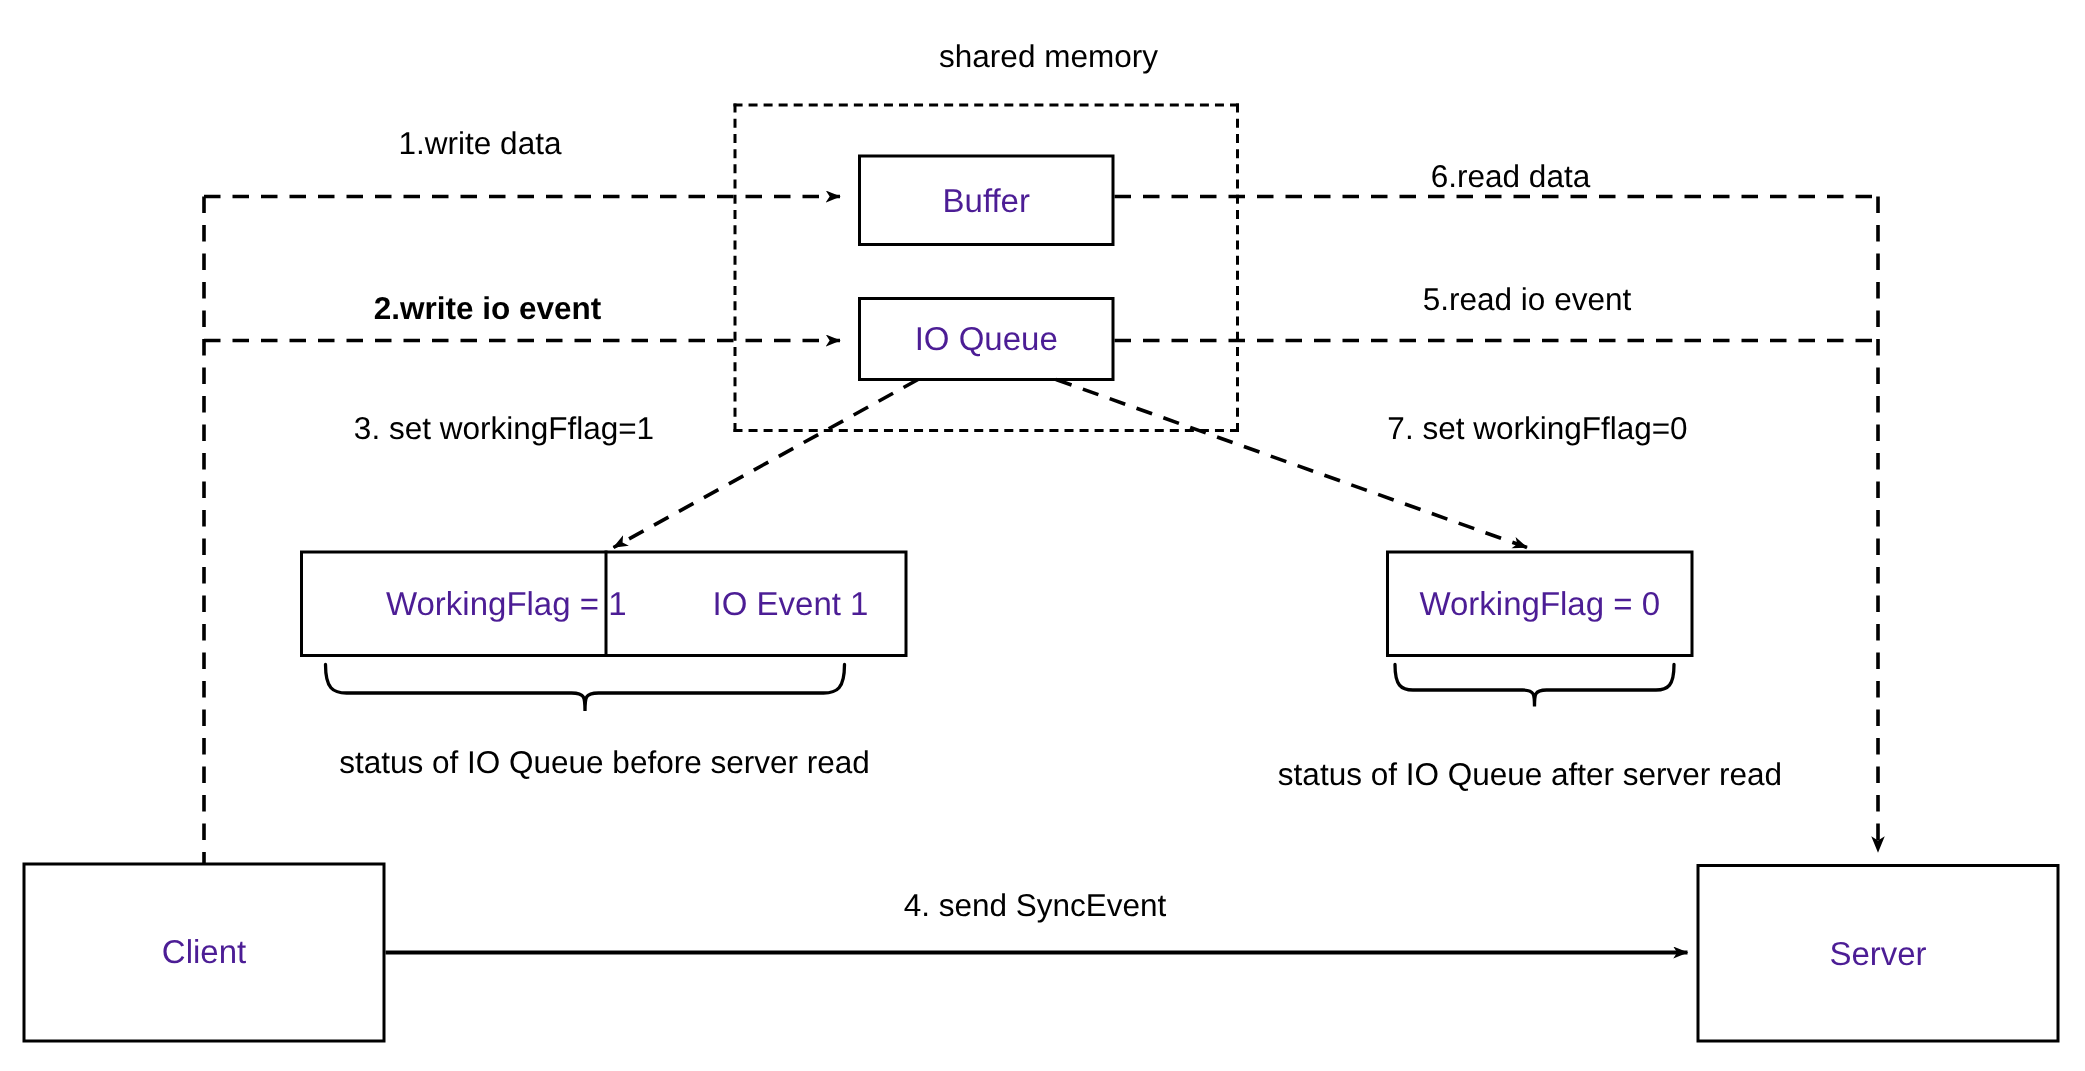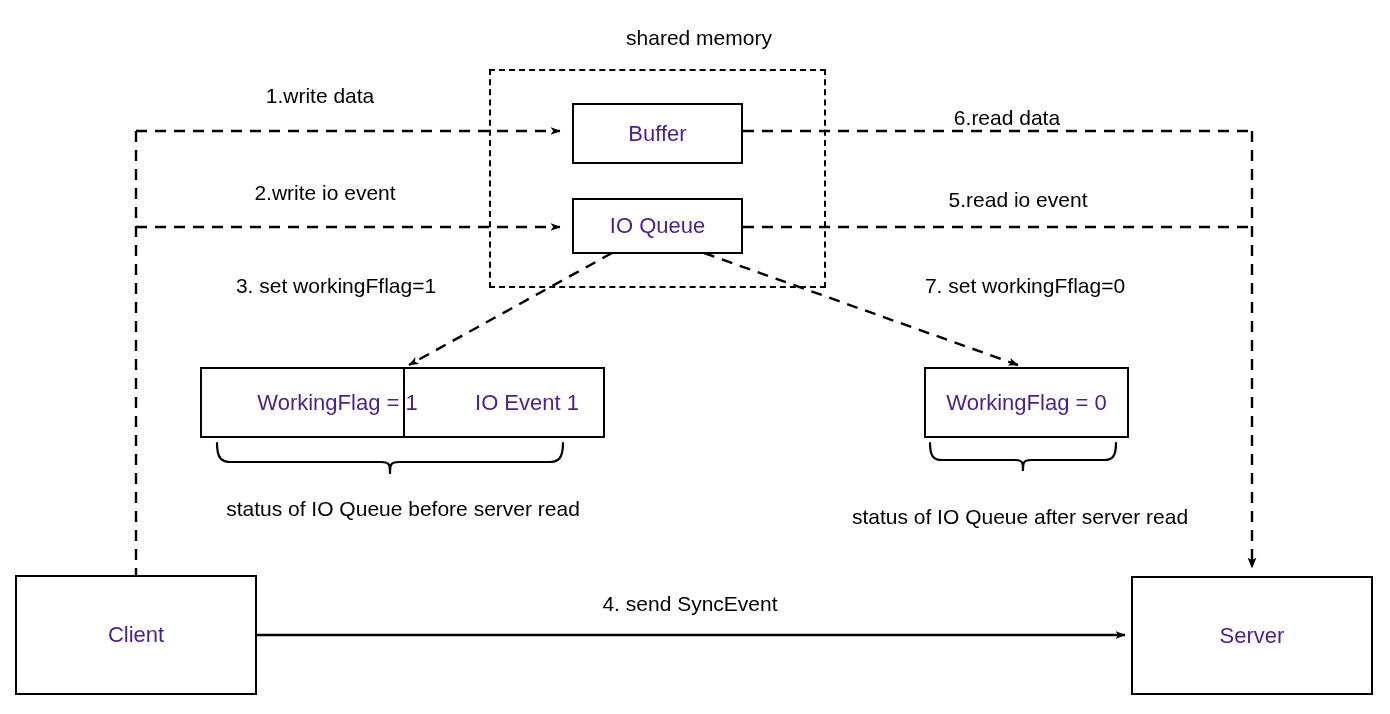--- a/index.html
+++ b/index.html
@@ -155,21 +155,21 @@
   <div class="box-label" style="left:924px; top:367px; width:205px; height:71px;">WorkingFlag = 0</div>
 
   <div class="node-box" style="left:15px; top:575px; width:242px; height:120px;"></div>
   <div class="box-label" style="left:15px; top:575px; width:242px; height:120px;">Client</div>
 
   <div class="node-box" style="left:1131px; top:576px; width:242px; height:119px;"></div>
   <div class="box-label" style="left:1131px; top:576px; width:242px; height:119px;">Server</div>
 
   <div class="lbl" style="left:320px; top:96px;">1.write data</div>
 
-  <div class="lbl" style="left:325px; top:193px;">2.write io event</div>
+  <div class="lbl" style="left:325px; top:206px;font-weight:bold;">2.write io event</div>
 
   <div class="lbl" style="left:336px; top:286px;">3. set workingFflag=1</div>
 
   <div class="lbl" style="left:690px; top:604px;">4. send SyncEvent</div>
 
   <div class="lbl" style="left:1018px; top:200px;">5.read io event</div>
 
   <div class="lbl" style="left:1007px; top:96px;margin-top:22px;">6.read data</div>
 
   <div class="lbl" style="left:1025px; top:286px;">7. set workingFflag=0</div>

